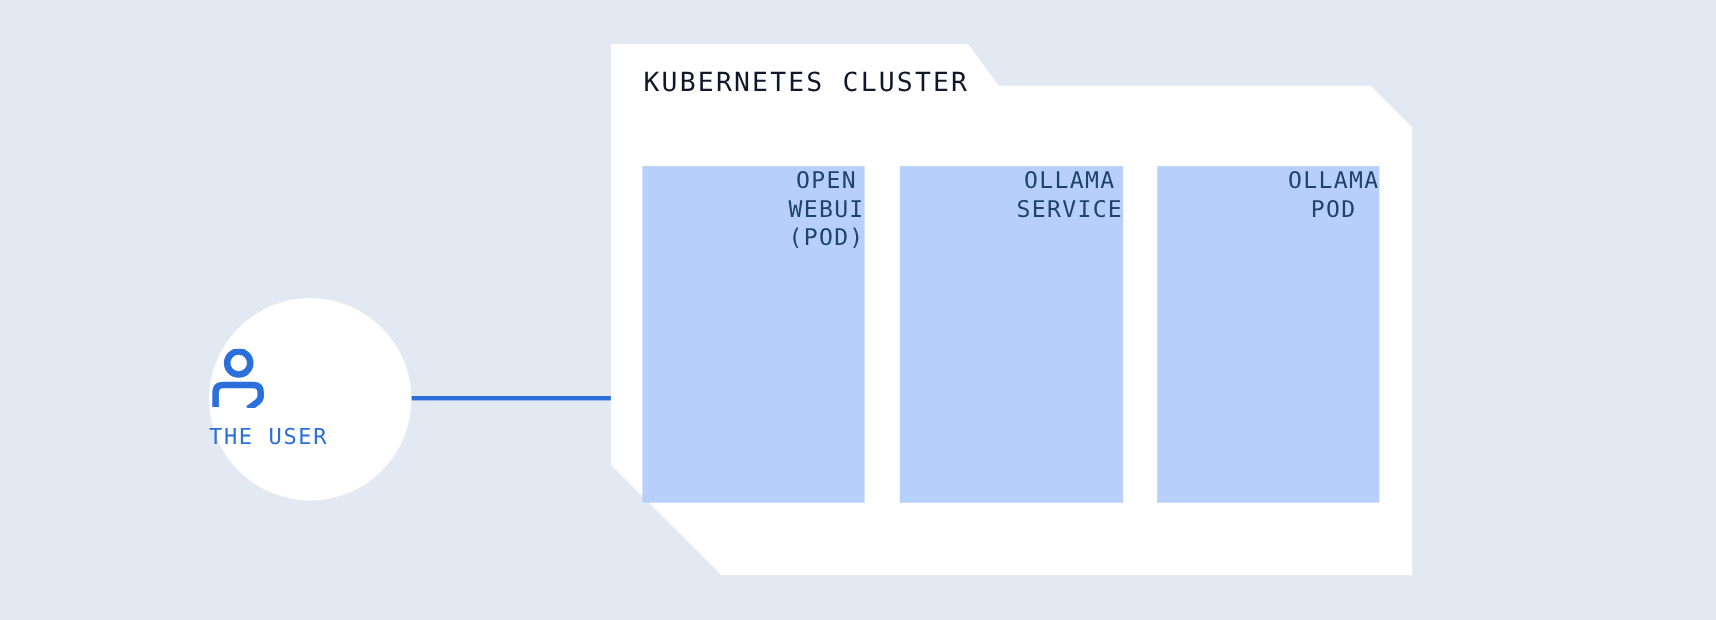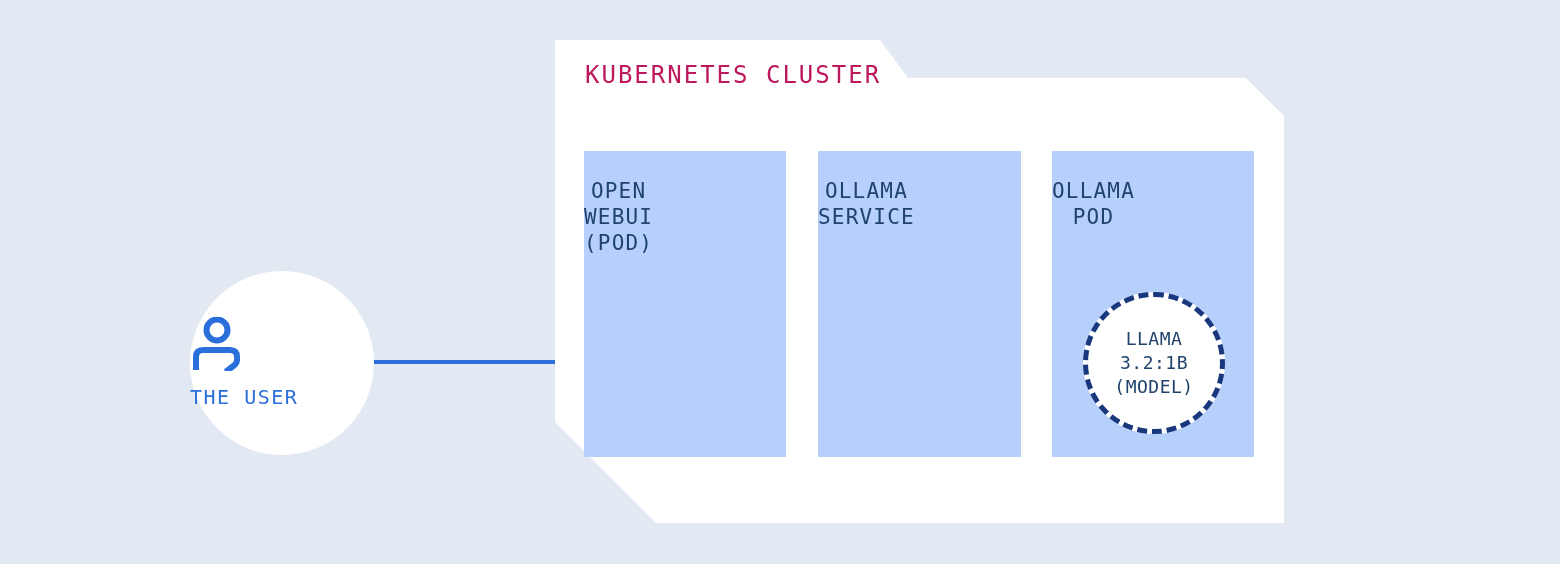--- a/index.html
+++ b/index.html
@@ -83,38 +83,37 @@
      729px  76px,
      729px 483px,
      101px 483px,
        0px 382px
     );
   }
   #cluster-title {
     position: absolute;
     left: 585px;
     top: 61px;
-    color: #be185d;
+    color: #0f172a;
     font-size: 24px;
     letter-spacing: 2px;
     white-space: nowrap;
     z-index: 4;
   }
 
   
   .component-box {
     position: absolute;
     top: 151px;
     height: 306px;
     background: #b6d0fb;
     z-index: 2;
     display: flex;
     align-items: flex-start;
-    justify-content: flex-start;
-    padding-top: 27px;
+    justify-content: flex-end;
     box-sizing: border-box;
   }
   #box-open-webui { left: 584px; width: 202px; }
   #box-ollama-service { left: 818px; width: 203px; }
   #box-ollama-pod { left: 1052px; width: 202px; }
 
   .box-label {
     color: #20436b;
     font-size: 21px;
     line-height: 26px;
@@ -178,19 +177,14 @@
   <div class="component-box" id="box-ollama-service">
     <div class="box-label">OLLAMA
 SERVICE</div>
   </div>
 
   <div class="component-box" id="box-ollama-pod">
     <div class="box-label">OLLAMA
 POD</div>
   </div>
 
-  <div id="model-circle">
-    <div id="model-label">LLAMA
-3.2:1B
-(MODEL)</div>
-  </div>
 
 </div>
 
 </body></html>

